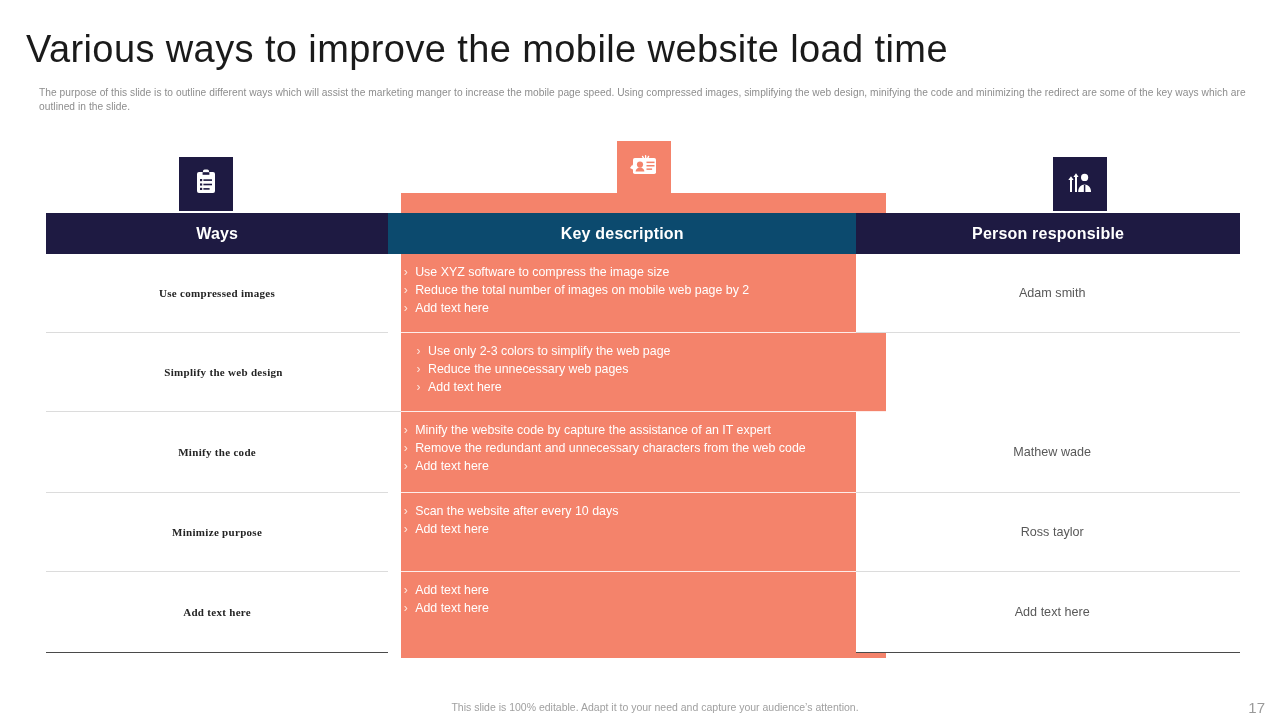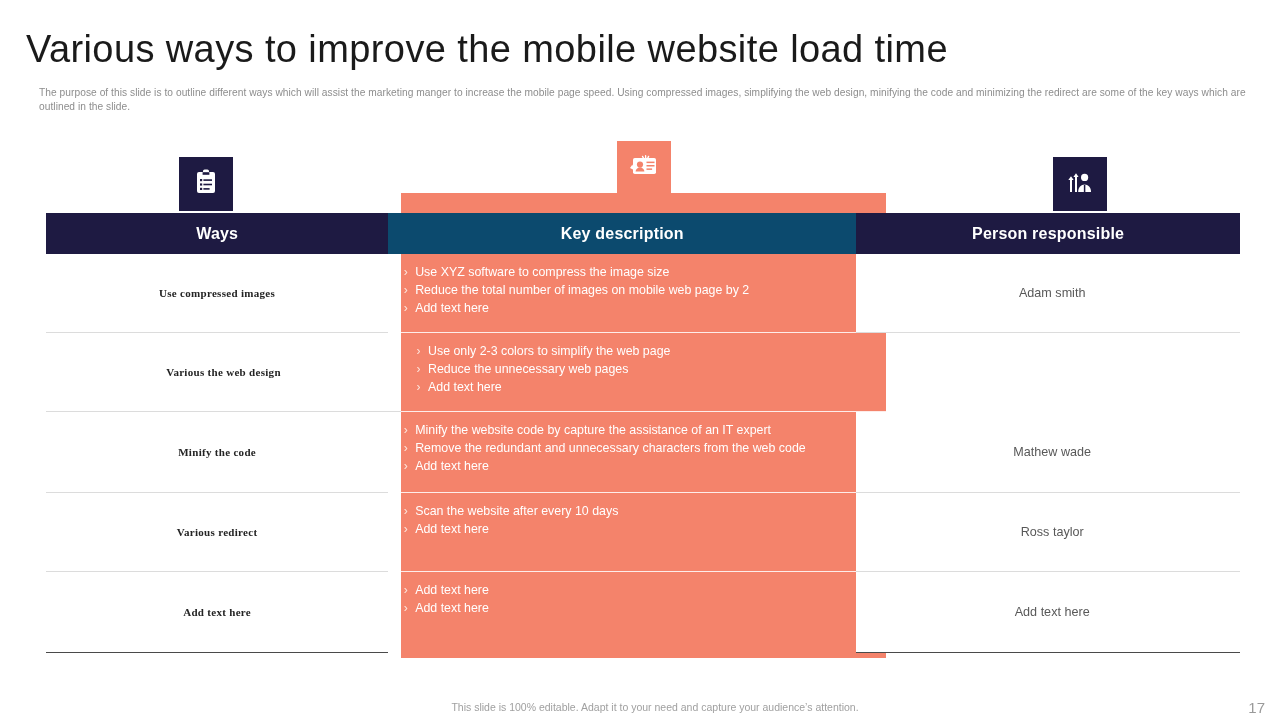--- a/index.html
+++ b/index.html
@@ -251,21 +251,21 @@
         </div>
       </div>
     </div>
     <div class="t-cell c-person">
       <span class="person-text">Adam smith</span>
     </div>
   </div>
 
   <div class="t-row body-row" style="height:79px">
     <div class="t-cell c-ways">
-      <span class="ways-text">Various the web design</span>
+      <span class="ways-text">Simplify the web design</span>
     </div>
     <div class="t-cell c-keydesc">
       <div class="bullets">
         <div class="bullet">
           <span class="chev">›</span>
           <span class="btxt">Use only 2-3 colors to simplify the web page</span>
         </div>
         <div class="bullet">
           <span class="chev">›</span>
           <span class="btxt">Reduce the unnecessary web pages</span>
@@ -298,21 +298,21 @@
         </div>
       </div>
     </div>
     <div class="t-cell c-person">
       <span class="person-text">Mathew wade</span>
     </div>
   </div>
 
   <div class="t-row body-row" style="height:79px">
     <div class="t-cell c-ways">
-      <span class="ways-text">Various  redirect</span>
+      <span class="ways-text">Minimize  purpose</span>
     </div>
     <div class="t-cell c-keydesc">
       <div class="bullets">
         <div class="bullet">
           <span class="chev">›</span>
           <span class="btxt">Scan the website after every 10 days</span>
         </div>
         <div class="bullet">
           <span class="chev">›</span>
           <span class="btxt">Add text here</span>

